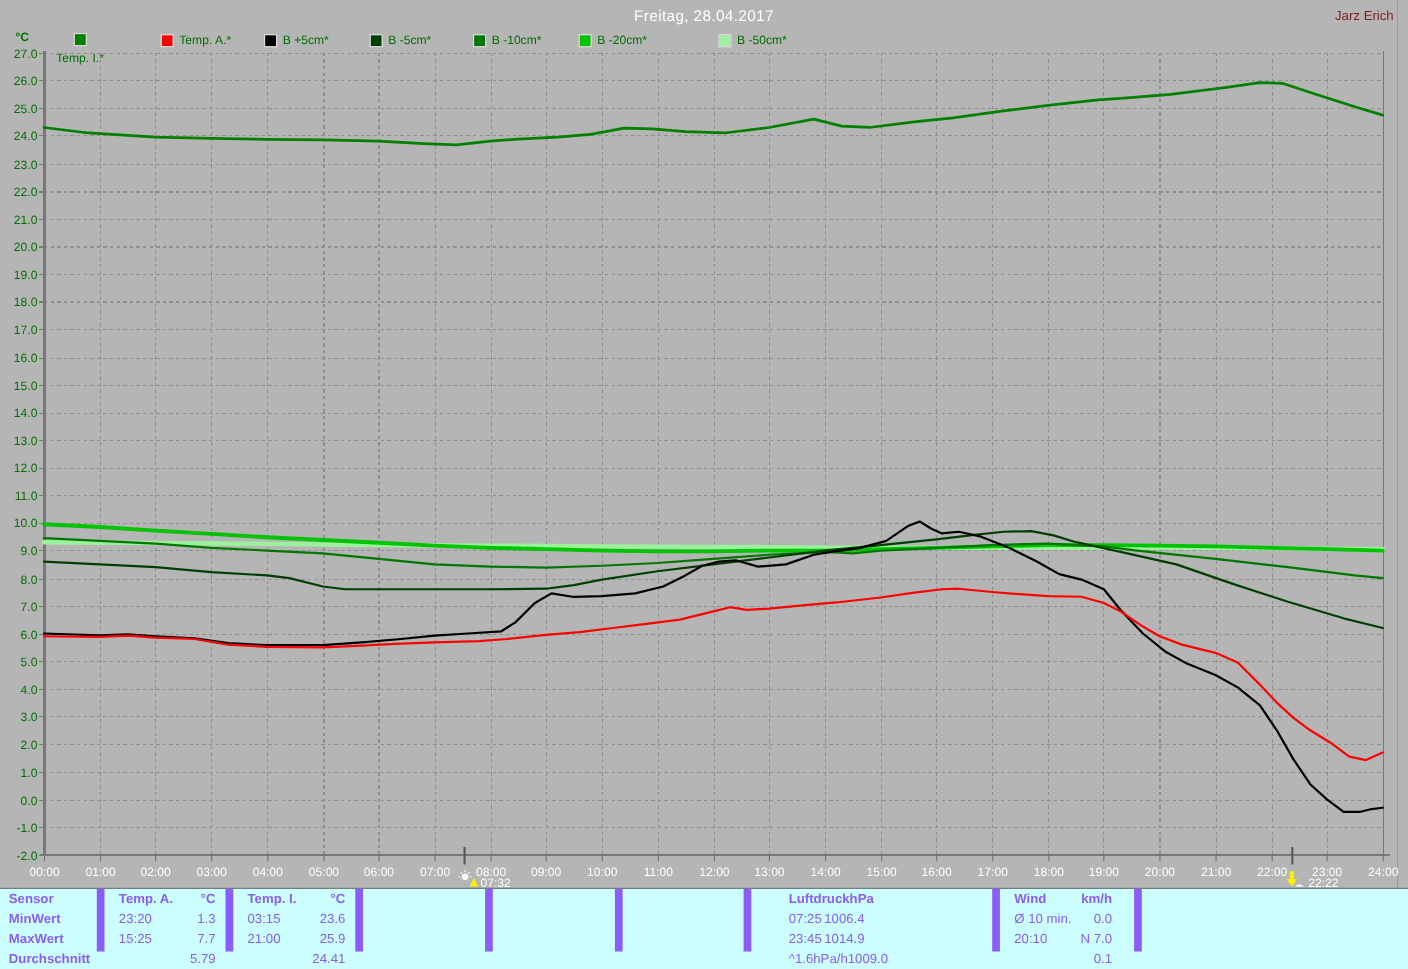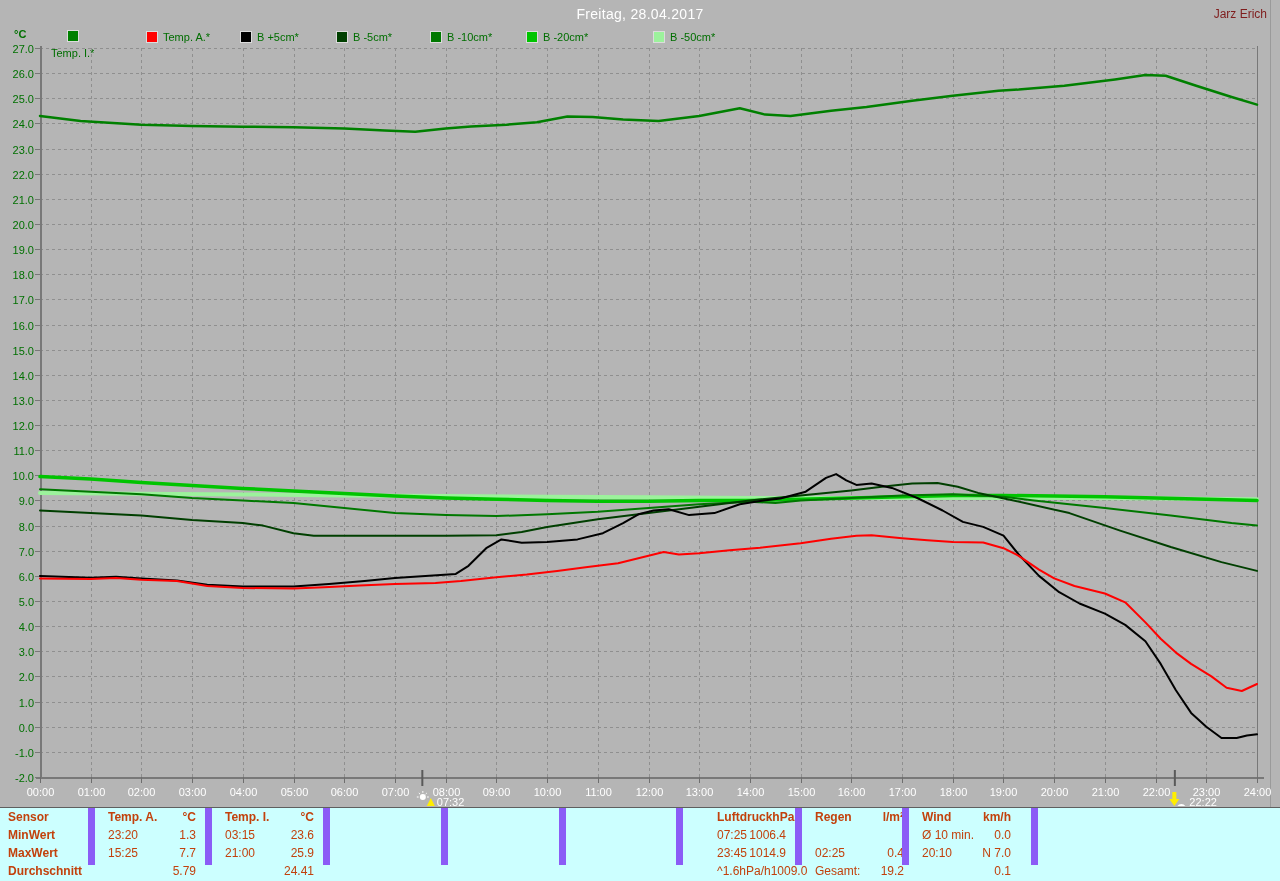--- a/index.html
+++ b/index.html
@@ -6,21 +6,21 @@
   body{width:1280px;height:881px;background:#b5b5b5;font-family:"Liberation Sans",sans-serif;position:relative;overflow:hidden;}
   .title-bar{position:absolute;top:0;left:0;width:1280px;height:26px;}
   .page-title{position:absolute;top:6px;left:0;width:100%;text-align:center;color:#ffffff;font-size:14px;letter-spacing:.3px;}
   .user-name{position:absolute;top:7px;right:13px;color:#7f1d1d;font-size:12px;}
   .unit-label{position:absolute;left:14px;top:28px;color:#007000;font-size:11px;font-weight:bold;}
   .legend{position:absolute;top:31px;left:0;width:1280px;height:16px;}
   .legend-item{position:absolute;top:0;display:flex;align-items:center;gap:6px;}
   .legend-swatch{width:10px;height:10px;outline:1px solid #dcdcdc;}
   .legend-label{font-size:11px;color:#006e00;white-space:nowrap;}
   #chart{position:absolute;left:0;top:0;}
-  .stats{position:absolute;left:0;top:807px;width:1280px;height:74px;background:#ccffff;border-top:1px solid #5f5f5f;font-size:12px;color:#c2410c;}
+  .stats{position:absolute;left:0;top:807px;width:1280px;height:74px;background:#ccffff;border-top:1px solid #5f5f5f;font-size:12px;color:#8b5cf6;}
   .stats-rowlabels{position:absolute;left:0;top:0;width:88px;height:74px;}
   .stats-rowlabel{height:18px;line-height:18px;padding-left:8px;font-weight:bold;white-space:nowrap;}
   .stats-col{position:absolute;top:0;height:57px;border-left:7px solid #8b5cf6;box-sizing:border-box;}
   .stats-cell{height:18px;line-height:18px;display:flex;justify-content:space-between;padding:0 9px 0 7px;white-space:nowrap;}
   .stats-cell.hdr{font-weight:bold;}
   .stats-cell .t{padding-left:6px;}
 </style>
 </head>
 <body>
 
@@ -369,38 +369,20 @@
       </div>
       <div class="stats-cell">
         <span class="t">23:45</span>
         <span class="v">1014.9</span>
       </div>
       <div class="stats-cell">
         <span class="t">^1.6hPa/h</span>
         <span class="v">1009.0</span>
       </div>
     </div>
-    <div class="stats-col" style="left: 795px; width: 118px;">
-      <div class="stats-cell hdr">
-        <span class="t">Regen</span>
-        <span class="v">l/m²</span>
-      </div>
-      <div class="stats-cell">
-        <span class="t"></span>
-        <span class="v"></span>
-      </div>
-      <div class="stats-cell">
-        <span class="t">02:25</span>
-        <span class="v">0.4</span>
-      </div>
-      <div class="stats-cell">
-        <span class="t">Gesamt:</span>
-        <span class="v">19.2</span>
-      </div>
-    </div>
     <div class="stats-col" style="left: 902px; width: 118px;">
       <div class="stats-cell hdr">
         <span class="t">Wind</span>
         <span class="v">km/h</span>
       </div>
       <div class="stats-cell">
         <span class="t">Ø 10 min.</span>
         <span class="v">0.0</span>
       </div>
       <div class="stats-cell">

